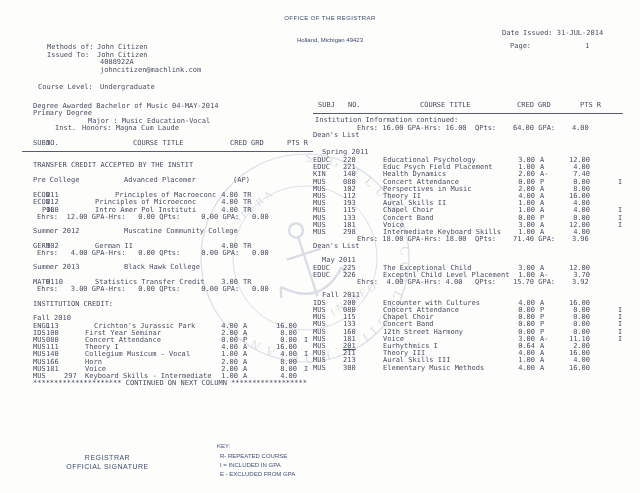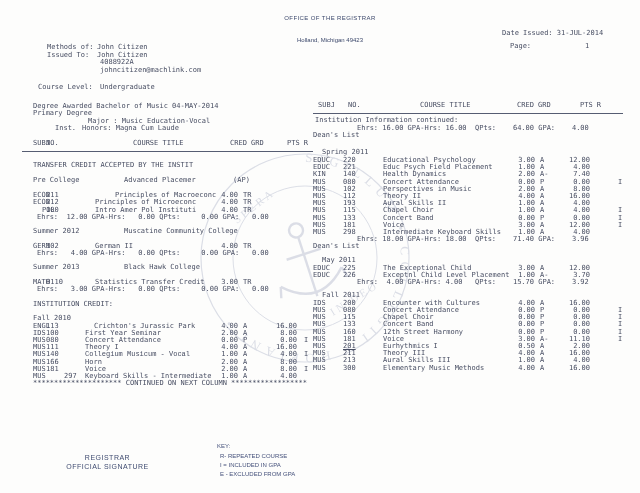--- a/index.html
+++ b/index.html
@@ -368,21 +368,21 @@
         <span class="f" style="left: 383px;">Voice</span>
         <span class="f ra" style="left: 505px; width: 30px;">3.00</span>
         <span class="f" style="left: 540px;">A-</span>
         <span class="f ra" style="left: 556px; width: 34px;">11.10</span>
         <span class="f" style="left: 618px;">I</span>
       </div>
       <div class="row" style="top: 343px;">
         <span class="f" style="left: 313px;">MUS</span>
         <span class="f" style="left: 343px; text-decoration: underline;">201</span>
         <span class="f" style="left: 383px;">Eurhythmics I</span>
-        <span class="f ra" style="left: 505px; width: 30px;">0.50</span>
+        <span class="f ra" style="left: 505px; width: 30px;">0.64</span>
         <span class="f" style="left: 540px;">A</span>
         <span class="f ra" style="left: 556px; width: 34px;">2.00</span>
       </div>
       <div class="row" style="top: 350.2px;">
         <span class="f" style="left: 313px;">MUS</span>
         <span class="f" style="left: 343px;">211</span>
         <span class="f" style="left: 383px;">Theory III</span>
         <span class="f ra" style="left: 505px; width: 30px;">4.00</span>
         <span class="f" style="left: 540px;">A</span>
         <span class="f ra" style="left: 556px; width: 34px;">16.00</span>

